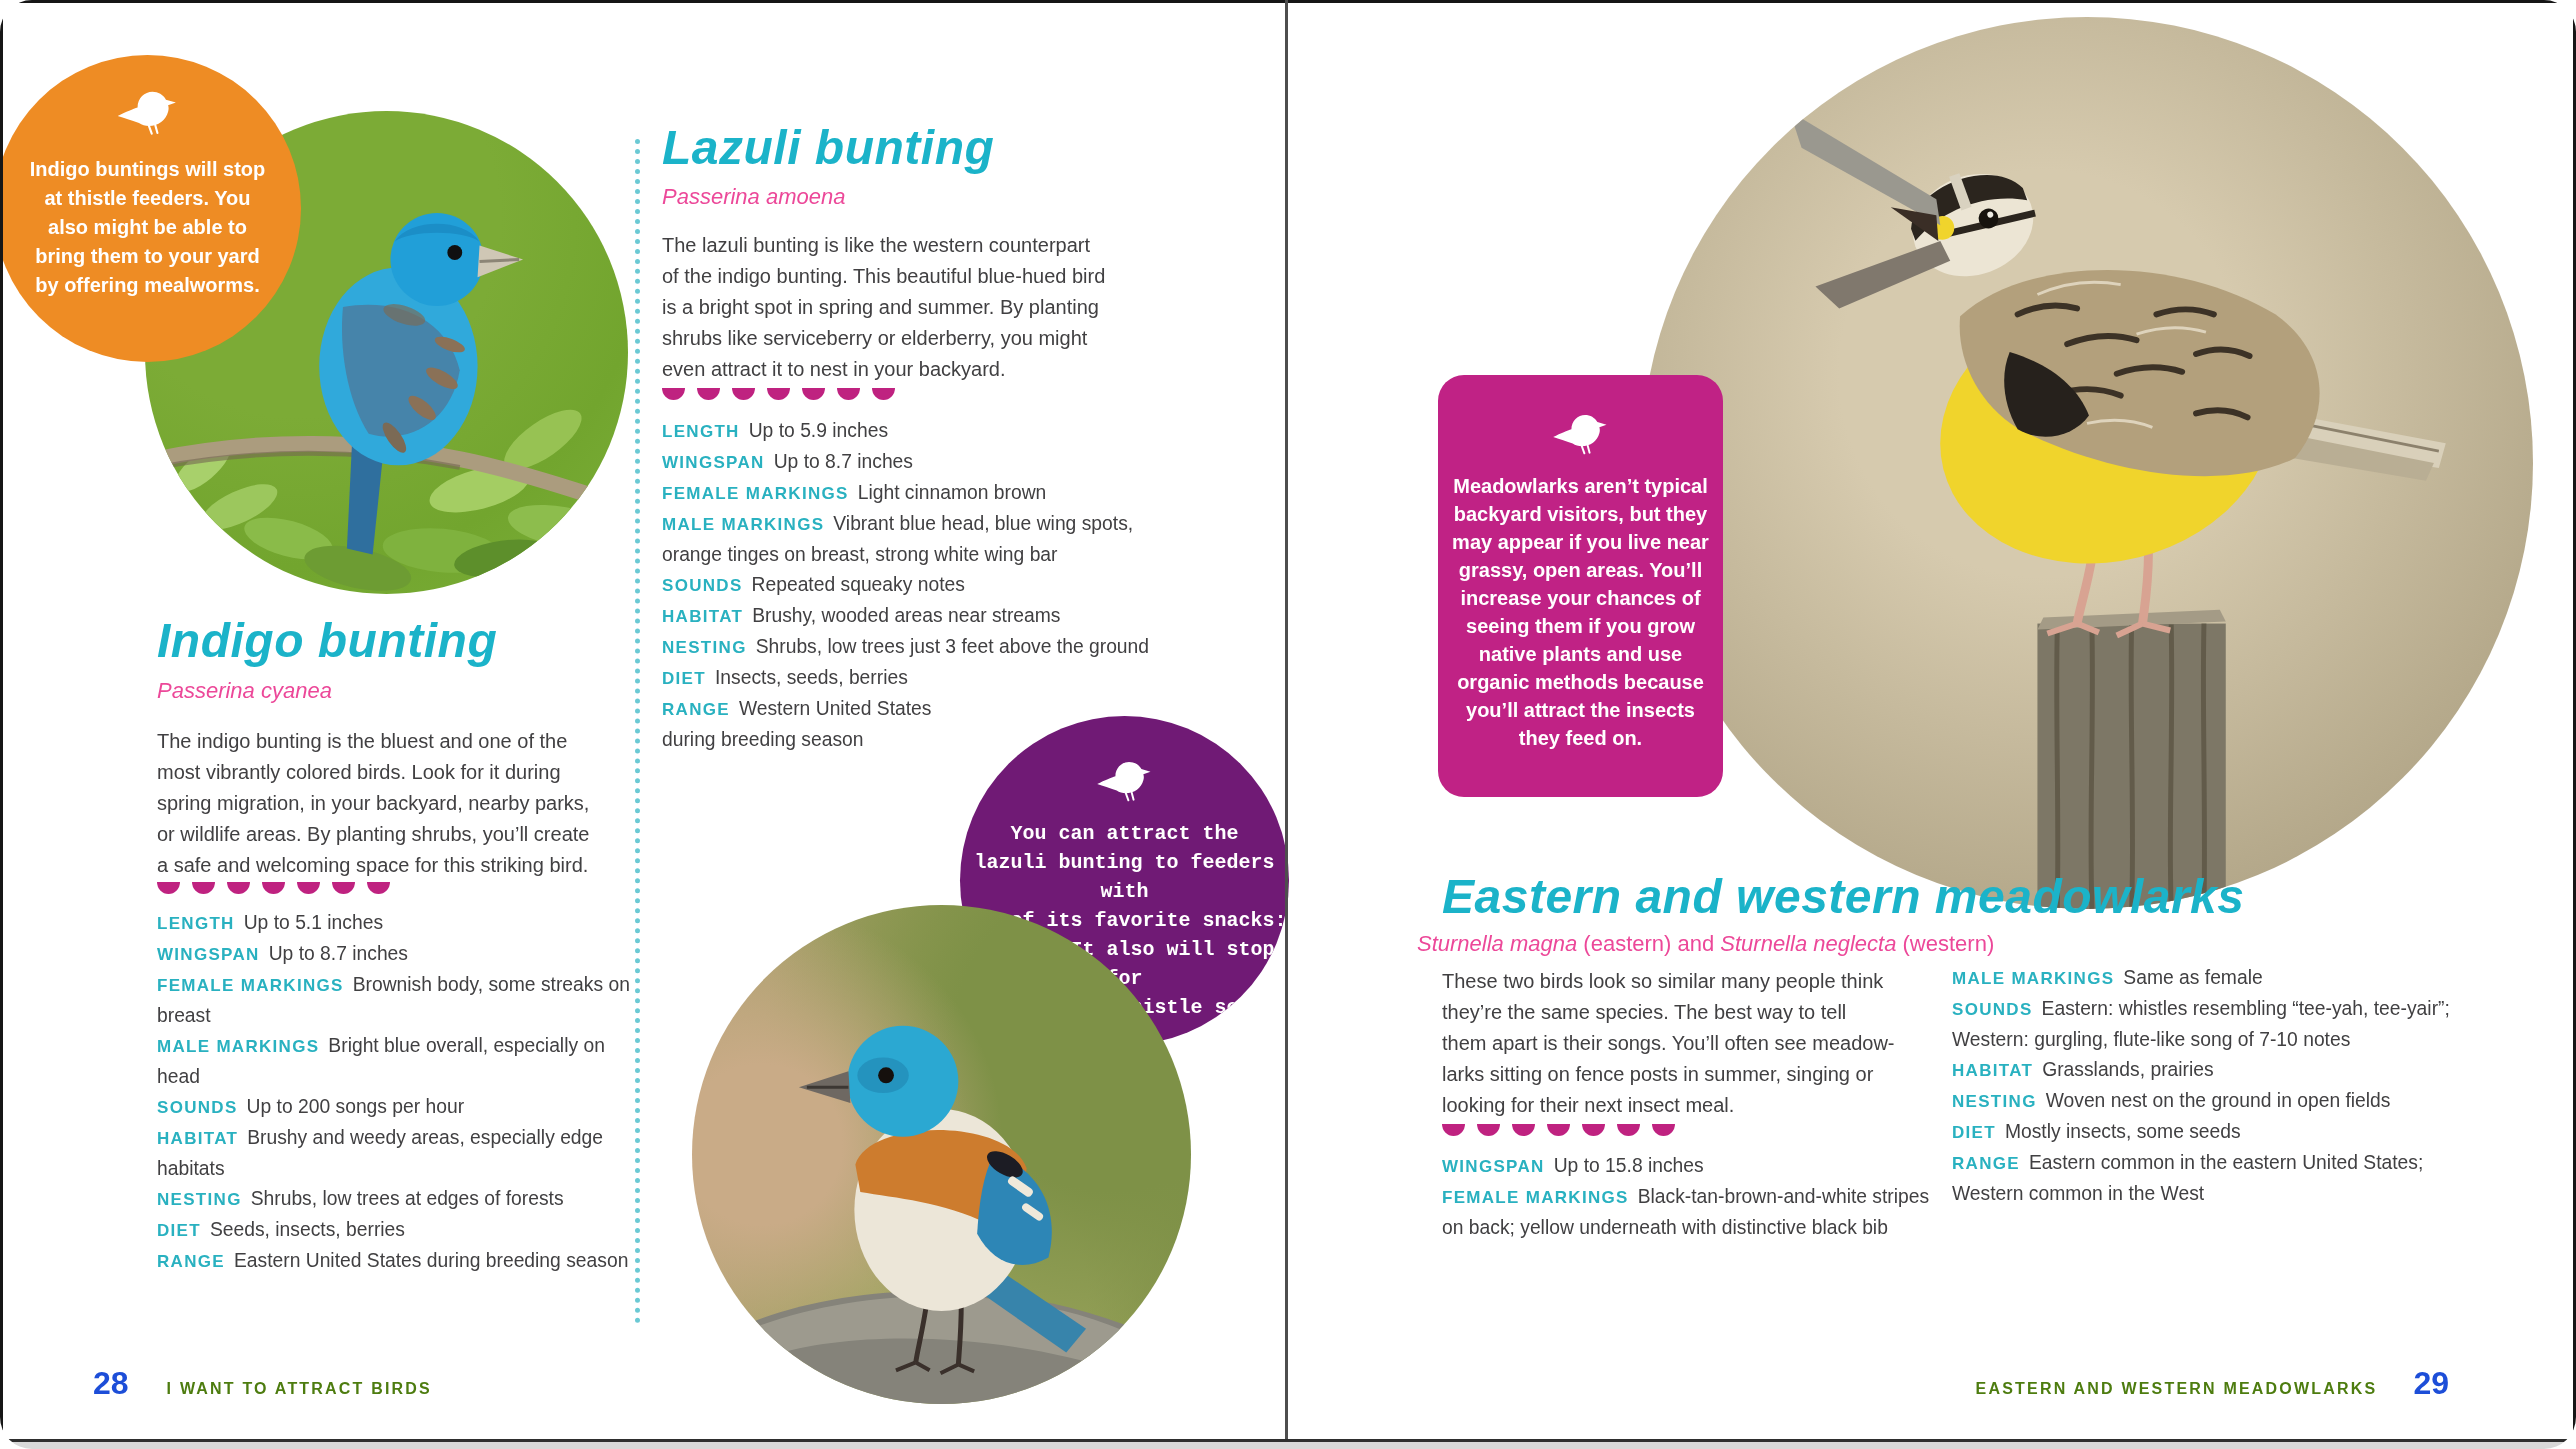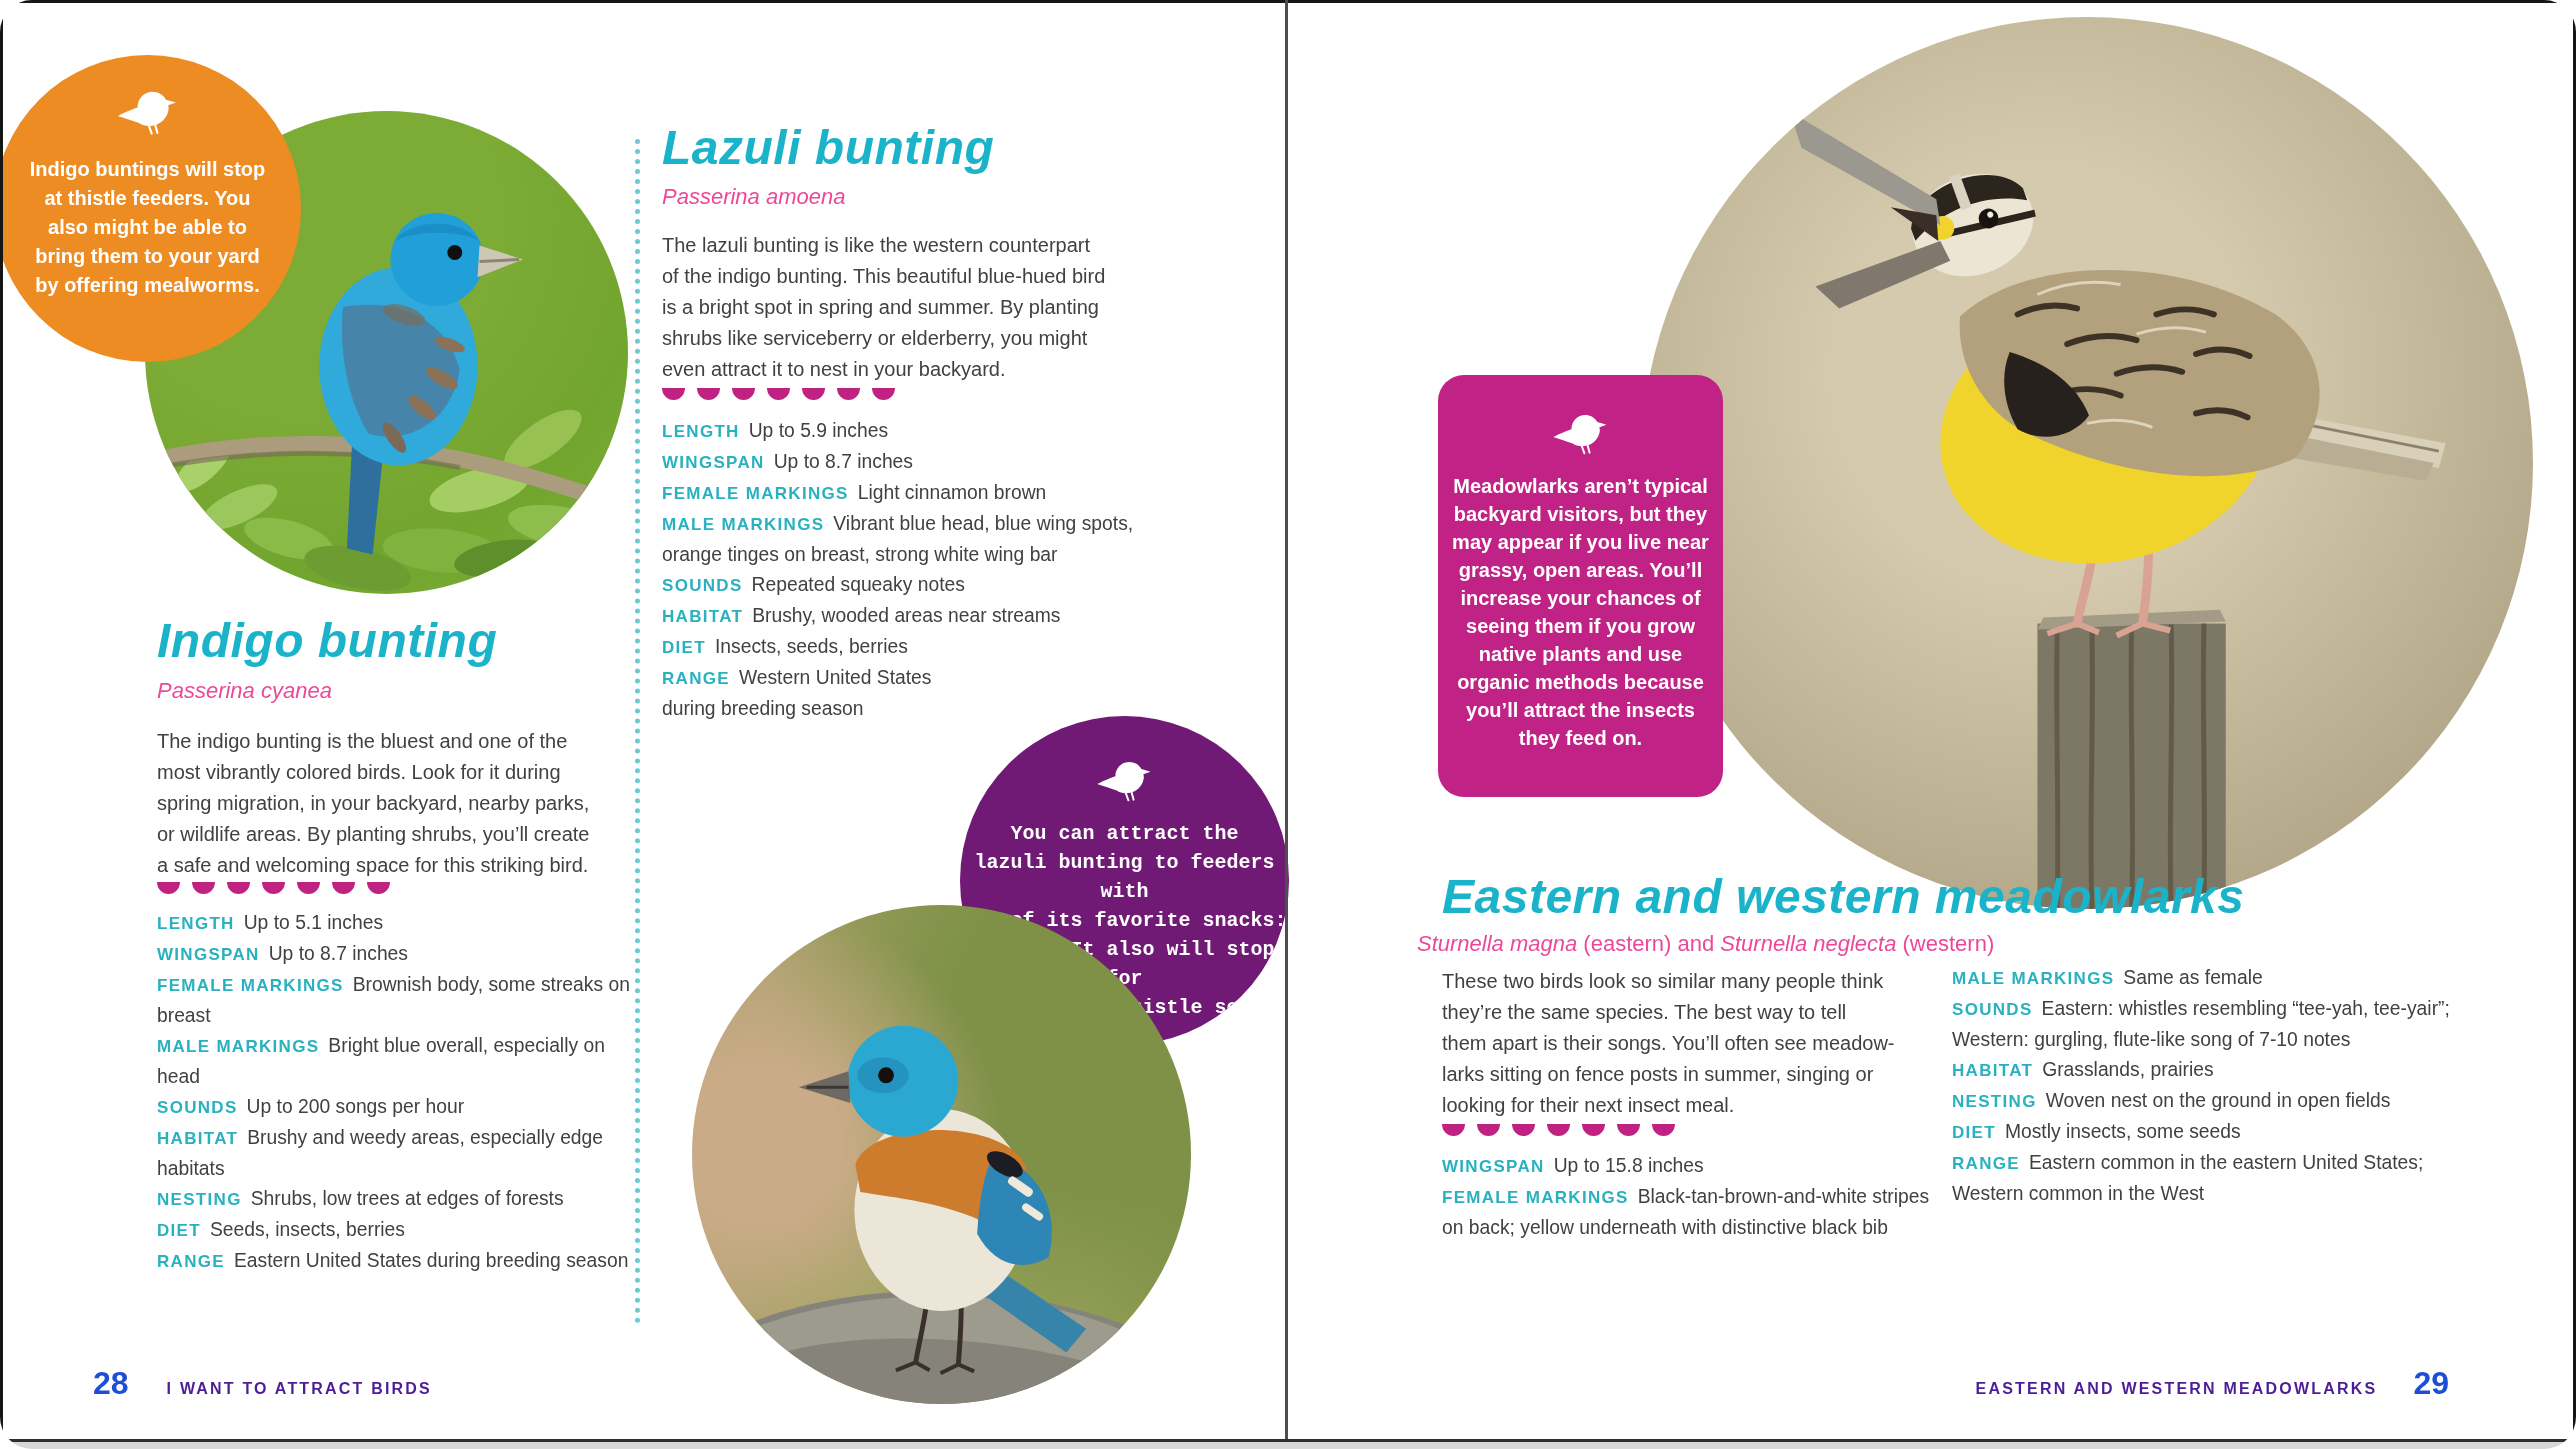--- a/index.html
+++ b/index.html
@@ -60,21 +60,21 @@
   .dots i { display:block; width:23px; height:12px; background:#bf2280;
             border-radius:0 0 50% 50% / 0 0 100% 100%; }
 
   .stats { font-size:19.3px; line-height:30px; color:#414042; }
   .stat { margin:0; }
   .stat-label { font-weight:bold; color:#29b1c0; font-size:17px; letter-spacing:1.3px; margin-right:9px; }
 
   
   .footer { position:absolute; display:flex; align-items:baseline; z-index:8; }
   .pageno { font-size:32px; font-weight:bold; color:#1d4ed8; }
-  .foot-label { font-size:16px; letter-spacing:2.2px; color:#4c1d95; font-weight:bold; }
+  .foot-label { font-size:16px; letter-spacing:2.2px; color:#4d7c0f; font-weight:bold; }
   .footer-left { left:93px; top:1365px; gap:38px; }
   .footer-right { left:1442px; top:1365px; width:1007px; justify-content:flex-end; gap:36px; }
 </style>
 </head>
 <body>
 
 <div class="spread">
 
   <div class="col-divider"></div>
 
@@ -168,20 +168,21 @@
       <i></i>
       <i></i>
     </div>
   <div class="abs stats stats-lazuli" style="left:662px; top:416px; width:525px;">
       <div class="stat"><span class="stat-label">LENGTH</span><span class="stat-value">Up to 5.9 inches</span></div>
       <div class="stat"><span class="stat-label">WINGSPAN</span><span class="stat-value">Up to 8.7 inches</span></div>
       <div class="stat"><span class="stat-label">FEMALE MARKINGS</span><span class="stat-value">Light cinnamon brown</span></div>
       <div class="stat"><span class="stat-label">MALE MARKINGS</span><span class="stat-value">Vibrant blue head, blue wing spots, orange tinges on breast, strong white wing bar</span></div>
       <div class="stat"><span class="stat-label">SOUNDS</span><span class="stat-value">Repeated squeaky notes</span></div>
       <div class="stat"><span class="stat-label">HABITAT</span><span class="stat-value">Brushy, wooded areas near streams</span></div>
+      <div class="stat"><span class="stat-label">NESTING</span><span class="stat-value">Shrubs, low trees just 3 feet above the ground</span></div>
       <div class="stat"><span class="stat-label">DIET</span><span class="stat-value">Insects, seeds, berries</span></div>
       <div class="stat"><span class="stat-label">RANGE</span><span class="stat-value">Western United States during breeding season</span></div>
     </div>
   <style>.stats-lazuli .stat:last-child{max-width:312px;}</style>
 
   <div class="circle callout callout-yellow">
     <svg class="bird-ico" width="65" height="47" viewBox="0 0 100 70">
       <path d="M8 42 C20 36 30 32 36 30 C36 17 46 8 57 8 c8 0 15 4 19 11 l14 4 -11 4 c1 3 1 6 0 9 -3 12 -14 20 -27 20 -5 0 -10 -1 -14 -4 C27 48 17 45 8 42 Z" fill="#fff"></path>
       <path d="M52 56 l4 11 M61 55 l3 11" stroke="#fff" stroke-width="3" stroke-linecap="round"></path>
     </svg>

